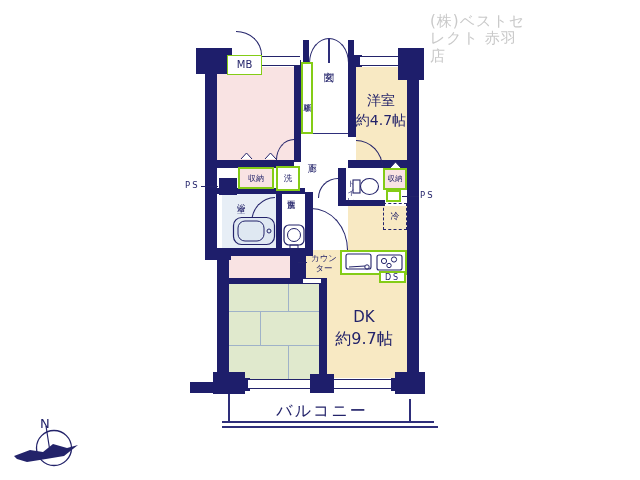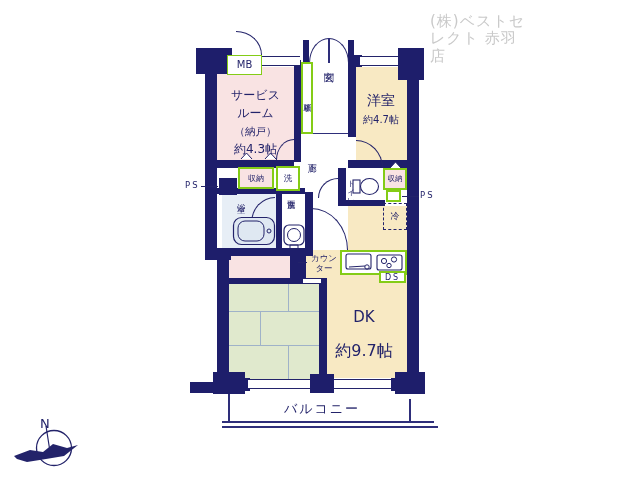--- a/index.html
+++ b/index.html
@@ -151,33 +151,27 @@
     <rect x="1" y="1" width="25" height="15" rx="2" fill="#fff" stroke="#23236a" stroke-width="1.1"></rect>
     <circle cx="8" cy="7" r="2.6" fill="none" stroke="#23236a" stroke-width="1"></circle>
     <circle cx="18" cy="5.5" r="2.6" fill="none" stroke="#23236a" stroke-width="1"></circle>
     <circle cx="13" cy="11.5" r="2.2" fill="none" stroke="#23236a" stroke-width="1"></circle>
   </svg>
 
   <div class="nline" style="left:228px;top:394px;width:2px;height:28px;"></div>
   <div class="nline" style="left:409px;top:399px;width:2px;height:23px;"></div>
   <div class="nline" style="left:222px;top:421px;width:212px;height:1.5px;"></div>
   <div class="nline" style="left:222px;top:426px;width:216px;height:1.5px;"></div>
-  <div class="lb ctr" style="left:262px;top:402px;width:120px;font-size:13px;letter-spacing:2px;">バルコニー</div>
+  <div class="lb ctr" style="left:262px;top:402px;width:120px;font-size:16px;letter-spacing:2px;">バルコニー</div>
 
-  <div class="lb ctr" style="left:217px;top:86px;width:77px;flex-direction:column;font-size:12px;line-height:18px;">
-    <span>サービス</span>
-    <span>ルーム</span>
-    <span style="font-size:10.5px;">（納戸）</span>
-    <span>約4.3帖</span>
-  </div>
   <div class="lb ctr" style="left:352px;top:90px;width:58px;flex-direction:column;font-size:14px;line-height:20px;">
     <span>洋室</span>
-    <span style="font-size:10px;">約4.7帖</span>
+    <span style="font-size:14px;">約4.7帖</span>
   </div>
-  <div class="lb ctr" style="left:321px;top:306px;width:86px;flex-direction:column;font-size:15px;line-height:22px;gap:12px;">
+  <div class="lb ctr" style="left:321px;top:306px;width:86px;flex-direction:column;font-size:15px;line-height:22px;">
     <span>DK</span>
     <span style="font-size:16px;">約9.7帖</span>
   </div>
 
   <div class="lb vt" style="left:323px;top:64px;font-size:10px;">玄関</div>
   <div class="lb vt" style="left:307px;top:156px;font-size:9px;">廊下</div>
   <div class="lb vt" style="left:236px;top:197px;font-size:8.5px;">浴室</div>
   <div class="lb vt" style="left:286px;top:194px;font-size:8px;letter-spacing:0;">洗面室</div>
   <div class="lb vt" style="left:346px;top:175px;font-size:7.5px;letter-spacing:0;">トイレ</div>
   <div class="lb" style="left:307px;top:253px;width:34px;text-align:center;font-size:8.5px;line-height:10px;">

